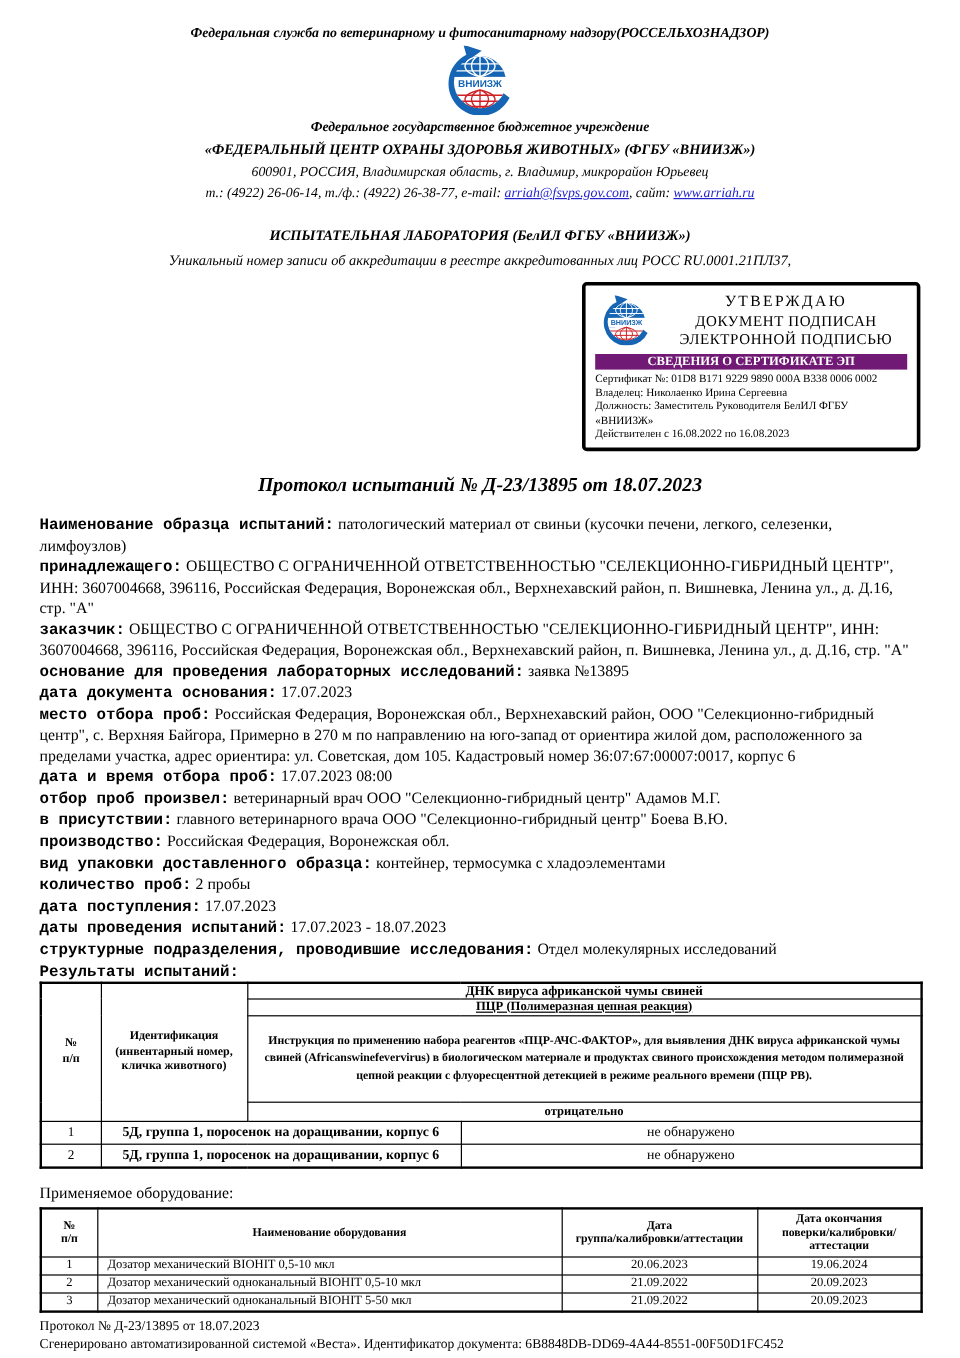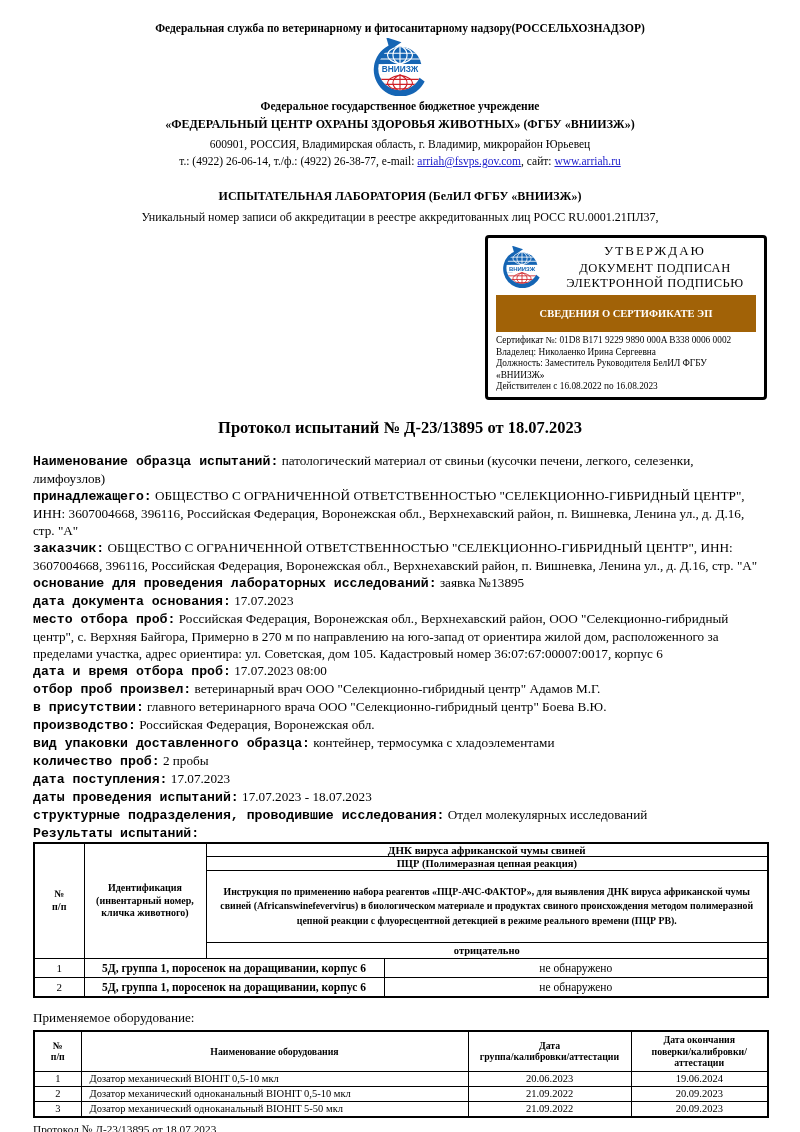--- a/index.html
+++ b/index.html
@@ -1,18 +1,18 @@
 <!DOCTYPE html>
 <html><head>
 <meta charset="utf-8">
 <style>
   html,body{margin:0;padding:0;background:#fff;}
   body{width:800px;height:1132px;overflow:hidden;font-family:"Liberation Serif",serif;color:#000;}
   .page{box-sizing:border-box;width:800px;height:1132px;padding:22px 33px 10px;}
-  .center{text-align:center;}
+  .center{text-align:center;font-style:italic;}
   .b{font-weight:bold;font-family:Liberation Mono, monospace;}
   a{color:#2222cc;text-decoration:underline;cursor:pointer;}
 
   
   .agency{font-size:11.5px;font-weight:bold;}
   .logo-lg{width:86px;height:58px;display:block;margin:4px auto 2px;}
   .inst-type{font-size:11.5px;font-weight:bold;margin-top:4px;}
   .inst-name{font-size:12px;font-weight:bold;margin-top:5px;}
   .addr{font-size:11.5px;margin-top:6px;}
   .contacts{font-size:11.5px;margin-top:5px;}
@@ -21,35 +21,35 @@
   .lab-addr{font-size:12px;margin-top:4px;}
 
   
   .stamp-row{display:flex;justify-content:flex-end;margin-top:10px;}
   .stamp{width:282px;box-sizing:border-box;border:3px solid #000;border-radius:4px;padding:5px 8px 4px;background:#fff;}
   .stamp-top{display:flex;align-items:center;gap:6px;}
   .logo-sm{width:52px;height:42px;flex:none;}
   .stamp-titles{flex:1;text-align:center;}
   .approve{font-size:13px;letter-spacing:2px;}
   .signed{font-size:12.5px;line-height:15px;letter-spacing:.5px;margin-top:2px;}
-  .cert-banner{background:#a16207;color:#fff;font-weight:bold;font-size:10.5px;text-align:center;padding:13px 0;margin:4px 0 3px;}
+  .cert-banner{background:#701a75;color:#fff;font-weight:bold;font-size:10.5px;text-align:center;padding:1px 0;margin:4px 0 3px;}
   .cert-line{font-size:9.3px;line-height:11.5px;text-align:left;}
 
   
   .title{font-size:16.5px;font-weight:bold;margin-top:18px;margin-bottom:14px;}
   .fields{font-size:13.2px;line-height:17px;}
   .field{margin:0;}
 
   
   table{border-collapse:collapse;width:734px;table-layout:fixed;}
   .grid{border:2px solid #000;}
   .grid td,.grid th{border:1px solid #000;vertical-align:middle;text-align:center;font-weight:normal;}
   .results .hdr{font-weight:bold;font-size:10px;line-height:12.5px;white-space:pre-line;}
   .results .analyte{font-weight:bold;font-size:11px;padding:0 2px;font-family:Liberation Serif, serif;}
-  .results .method{font-weight:bold;font-size:10.5px;padding:1px 2px;}
+  .results .method{font-weight:bold;font-size:10.5px;padding:1px 2px;text-decoration:underline;}
   .results .instr{font-weight:bold;font-size:9.8px;line-height:14.5px;padding:14px 8px;}
   .results .norm{font-weight:bold;font-size:10.5px;padding:2px;}
   .results .dnum{font-size:11px;padding:2px;}
   .results .did{font-size:11.5px;line-height:14px;padding:2px 12px;font-weight:bold;}
   .results .dres{font-size:11.5px;padding:2px;}
   .equip-head{font-size:13.2px;margin-top:12px;margin-bottom:4px;}
   .equipment .hdr{font-weight:bold;font-size:9.8px;line-height:11.5px;white-space:pre-line;padding:2px 1px;}
   .equipment td{font-size:10.5px;padding:1.5px 3px;}
   .equipment .name{text-align:left;padding-left:8px;}
 

